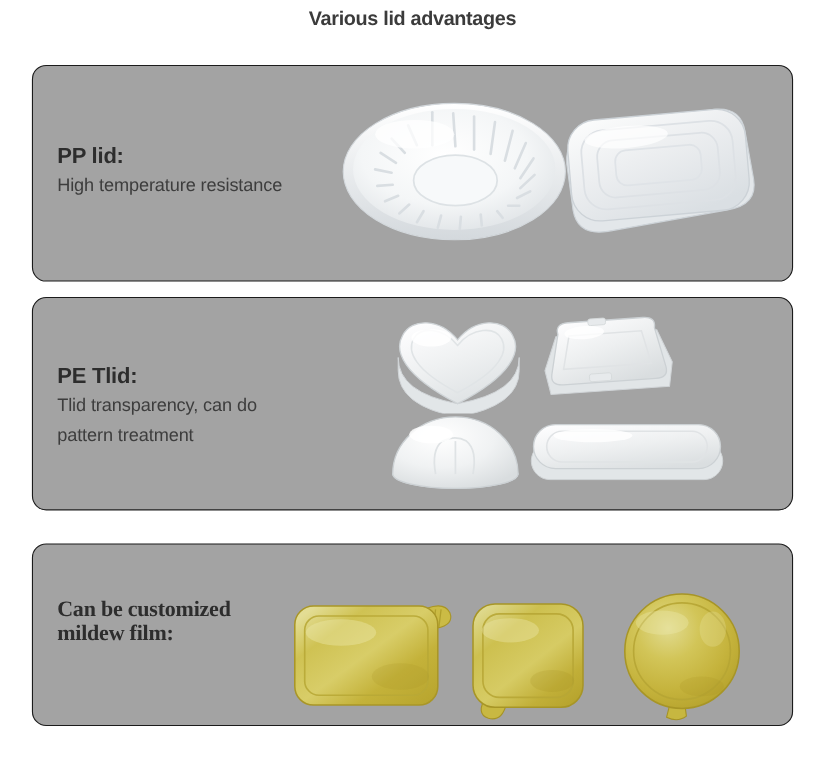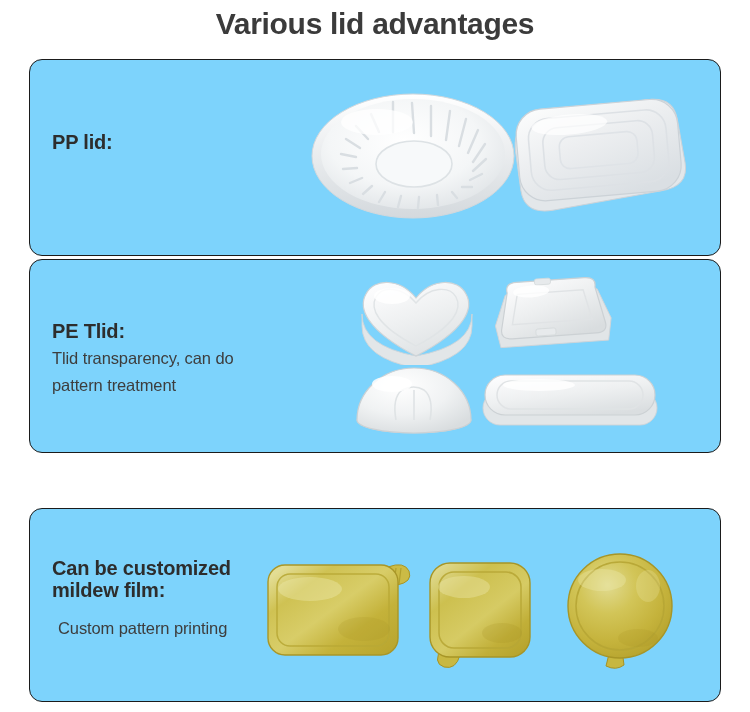--- a/index.html
+++ b/index.html
@@ -15,40 +15,40 @@
     overflow: hidden;
   }
 
   
   .page-title {
     position: absolute;
     left: 0;
     top: 7px;
     width: 750px;
     text-align: center;
-    font-size: 30px;
+    font-size: 18px;
     font-weight: bold;
     color: #3b3b3b;
     letter-spacing: -0.3px;
     font-family: "Liberation Sans", sans-serif;
   }
 
   
   .card {
     position: absolute;
     left: 29px;
     width: 692px;
     border: 1.3px solid #1b1b1b;
     border-radius: 13px;
     box-sizing: border-box;
-    background: #7dd3fc;
+    background: #a3a3a3;
   }
   #card-pp { top: 59px;  height: 197px; }
-  #card-pe { top: 259px; height: 194px; }
-  #card-cf { top: 508px; height: 194px; }
+  #card-pe { top: 270px; height: 194px; }
+  #card-cf { top: 494px; height: 166px; font-family: Liberation Serif, serif; }
 
   .card-text {
     position: absolute;
     left: 22px;
   }
   .card-heading {
     font-size: 20px;
     font-weight: bold;
     color: #2d2d2d;
     line-height: 22px;
@@ -175,20 +175,21 @@
           <rect x="60" y="52" width="78" height="32" rx="10" ry="10" fill="none" stroke="#dfe3e7" stroke-width="1.6"></rect>
 
           <ellipse cx="72" cy="40" rx="38" ry="10" fill="#ffffff" opacity="0.7"></ellipse>
         </g>
       </svg>
     </div>
   </div>
 
   <div class="card-text" id="pp-text">
     <div class="card-heading">PP lid:</div>
+    <div class="card-sub">High temperature resistance</div>
   </div>
 </div>
 
 <div class="card" id="card-pe">
 
   <div class="art">
 
     <div class="art-item" id="pe-heart">
       <svg width="140" height="95" viewBox="0 0 140 95">
         <defs>
@@ -358,15 +359,14 @@
         <ellipse cx="78" cy="88" rx="20" ry="9" fill="#a59124" opacity="0.18"></ellipse>
       </svg>
     </div>
   </div>
 
   <div class="card-text" id="cf-text">
     <div class="card-heading">
       <div>Can be customized</div>
       <div>mildew film:</div>
     </div>
-    <div class="card-sub">Custom pattern printing</div>
   </div>
 </div>
 
 </body></html>

